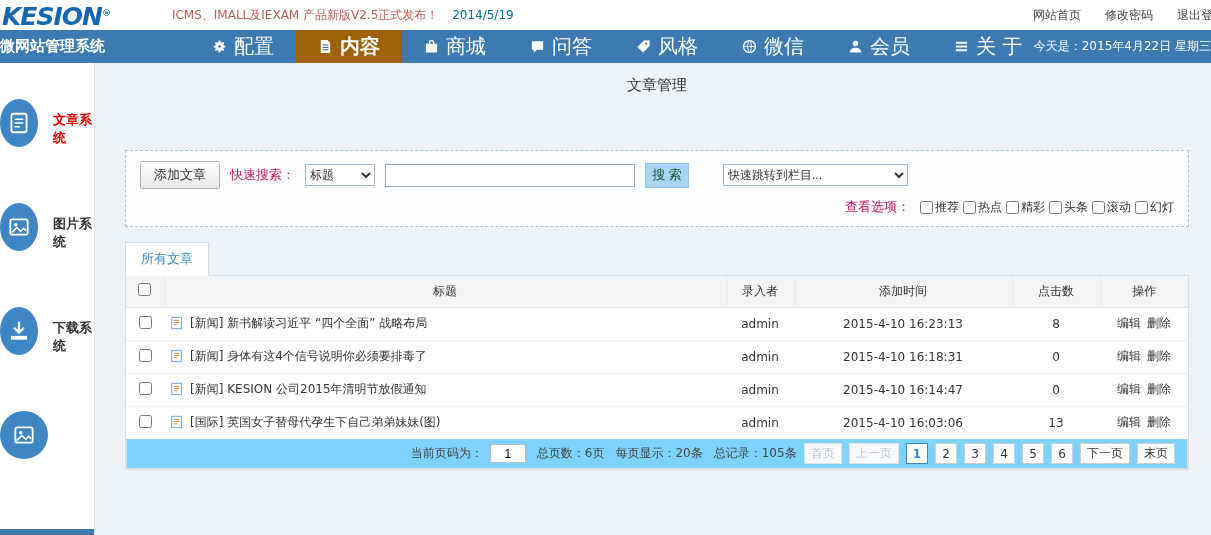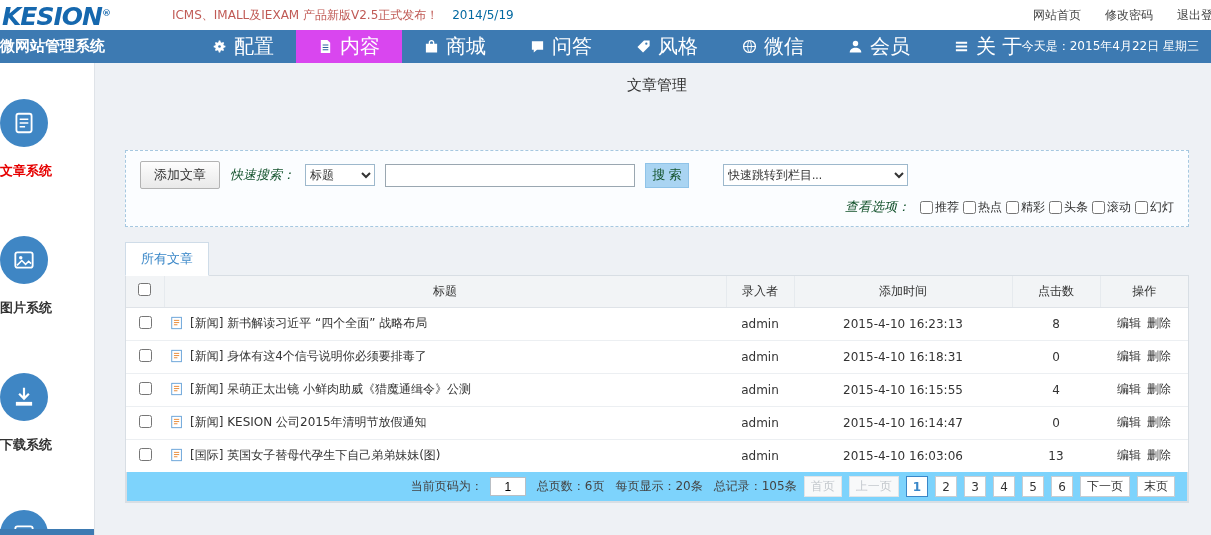--- a/index.html
+++ b/index.html
@@ -13,40 +13,40 @@
   .announce { margin-left:62px; color:#c05a55; font-size:12px; white-space:nowrap; }
   .announce .date { color:#0369a1; margin-left:10px; }
   .top-links { position:absolute; right:-14px; top:0; height:30px; display:flex; align-items:center; gap:24px; color:#444; font-size:12px; white-space:nowrap; }
   .top-links span { cursor:pointer; }
 
   
   .navbar { height:33px; background:#3d7ab2; color:#fff; display:flex; align-items:stretch; position:relative; }
   .sys-title { display:flex; align-items:center; width:160px; font-size:15px; font-weight:bold; }
   .nav-items { display:flex; margin-left:30px; }
   .nav-item { display:flex; align-items:center; gap:7px; padding:0 22px; font-size:20px; cursor:pointer; white-space:nowrap; }
-  .nav-item.active { background:#d946ef; }
+  .nav-item.active { background:#a16207;font-weight:bold; }
   .nav-item svg { display:block; }
-  .nav-date { position:absolute; right:12px; top:0; height:33px; display:flex; align-items:center; font-size:12px; }
+  .nav-date { position:absolute; right:0; top:0; height:33px; display:flex; align-items:center; font-size:12px; }
 
   
   .sidebar { position:absolute; left:0; top:63px; width:95px; height:472px; background:#fff; border-right:1px solid #dfe3e8; overflow:hidden; padding-top:36px; }
-  .side-item { display:flex; flex-direction:column; align-items:flex-start; gap:15px; margin-bottom:56px; cursor:pointer; }
+  .side-item { display:flex; flex-direction:row; align-items:flex-end; gap:15px; margin-bottom:56px; cursor:pointer; }
   .side-icon { width:48px; height:48px; border-radius:50%; background:#3f86c4; display:flex; align-items:center; justify-content:center; }
   .side-label { font-size:13px; font-weight:bold; color:#333; }
   .side-item.active .side-label { color:#e60000; }
   .sidebar-footer { position:absolute; left:0; bottom:0; width:95px; height:6px; background:#3d7ab2; }
 
   
   .main { position:absolute; left:95px; top:63px; width:1116px; height:472px; padding:0 22px 0 30px; }
   .page-title { text-align:center; font-size:15px; padding:13px 0 9px; color:#333; }
 
   .search-panel { margin-top:46px; border:1px dashed #a6c8e0; background:#fbfdff; padding:10px 14px 10px 14px; }
   .sp-row1 { display:flex; align-items:center; gap:10px; }
   .add-btn { padding:4px 13px; background:linear-gradient(#fdfdfd,#e9e9e9); border:1px solid #b3b3b3; font-size:13px; color:#333; cursor:pointer; border-radius:2px; }
-  .lbl { font-size:13px; color:#14532d; white-space:nowrap;font-style:italic; }
+  .lbl { font-size:13px; color:#be185d; white-space:nowrap; }
   select { height:22px; border:1px solid #9db8cc; background:#fff; font-size:12px; color:#333; }
   .type-select { width:70px; }
   .jump-select { width:185px; margin-left:24px; }
   .search-input { width:250px; height:23px; border:1px solid #9aa7b1; background:#fff; padding:0 4px; font-size:12px; }
   .search-btn { width:44px; height:25px; background:#a9d4f2; color:#14532d; border:1px solid #8fc3e8; font-size:13px; cursor:pointer; }
   .sp-row2 { display:flex; justify-content:flex-end; align-items:center; margin-top:9px; font-size:12px; }
   .sp-row2 .lbl { margin-right:6px; }
   .chk { display:flex; align-items:center; margin-left:4px; cursor:pointer; }
   .chk input { width:13px; height:13px; margin-right:2px; }
 
@@ -289,31 +289,20 @@
         </tr>
         <tr>
           <td class="chk-cell"><input type="checkbox" style=""></td>
           <td class="title-cell"><span class="doc-icon"><svg width="14" height="14" viewBox="0 0 16 16">
                   <rect x="2" y="1.5" width="11" height="13" fill="#fff" stroke="#5b9bd5"></rect>
                   <path d="M4.5 5h6M4.5 7.5h6M4.5 10h4" stroke="#e67e22" stroke-width="1" fill="none"></path>
                 </svg></span><span>[新闻] 身体有这4个信号说明你必须要排毒了</span></td>
           <td>admin</td>
           <td>2015-4-10 16:18:31</td>
           <td>0</td>
-          <td><span class="op-link">编辑</span><span class="op-link">删除</span></td>
-        </tr>
-        <tr>
-          <td class="chk-cell"><input type="checkbox" style=""></td>
-          <td class="title-cell"><span class="doc-icon"><svg width="14" height="14" viewBox="0 0 16 16">
-                  <rect x="2" y="1.5" width="11" height="13" fill="#fff" stroke="#5b9bd5"></rect>
-                  <path d="M4.5 5h6M4.5 7.5h6M4.5 10h4" stroke="#e67e22" stroke-width="1" fill="none"></path>
-                </svg></span><span>[新闻] 呆萌正太出镜 小鲜肉助威《猎魔通缉令》公测</span></td>
-          <td>admin</td>
-          <td>2015-4-10 16:15:55</td>
-          <td>4</td>
           <td><span class="op-link">编辑</span><span class="op-link">删除</span></td>
         </tr>
         <tr>
           <td class="chk-cell"><input type="checkbox" style=""></td>
           <td class="title-cell"><span class="doc-icon"><svg width="14" height="14" viewBox="0 0 16 16">
                   <rect x="2" y="1.5" width="11" height="13" fill="#fff" stroke="#5b9bd5"></rect>
                   <path d="M4.5 5h6M4.5 7.5h6M4.5 10h4" stroke="#e67e22" stroke-width="1" fill="none"></path>
                 </svg></span><span>[新闻] KESION 公司2015年清明节放假通知</span></td>
           <td>admin</td>
           <td>2015-4-10 16:14:47</td>

